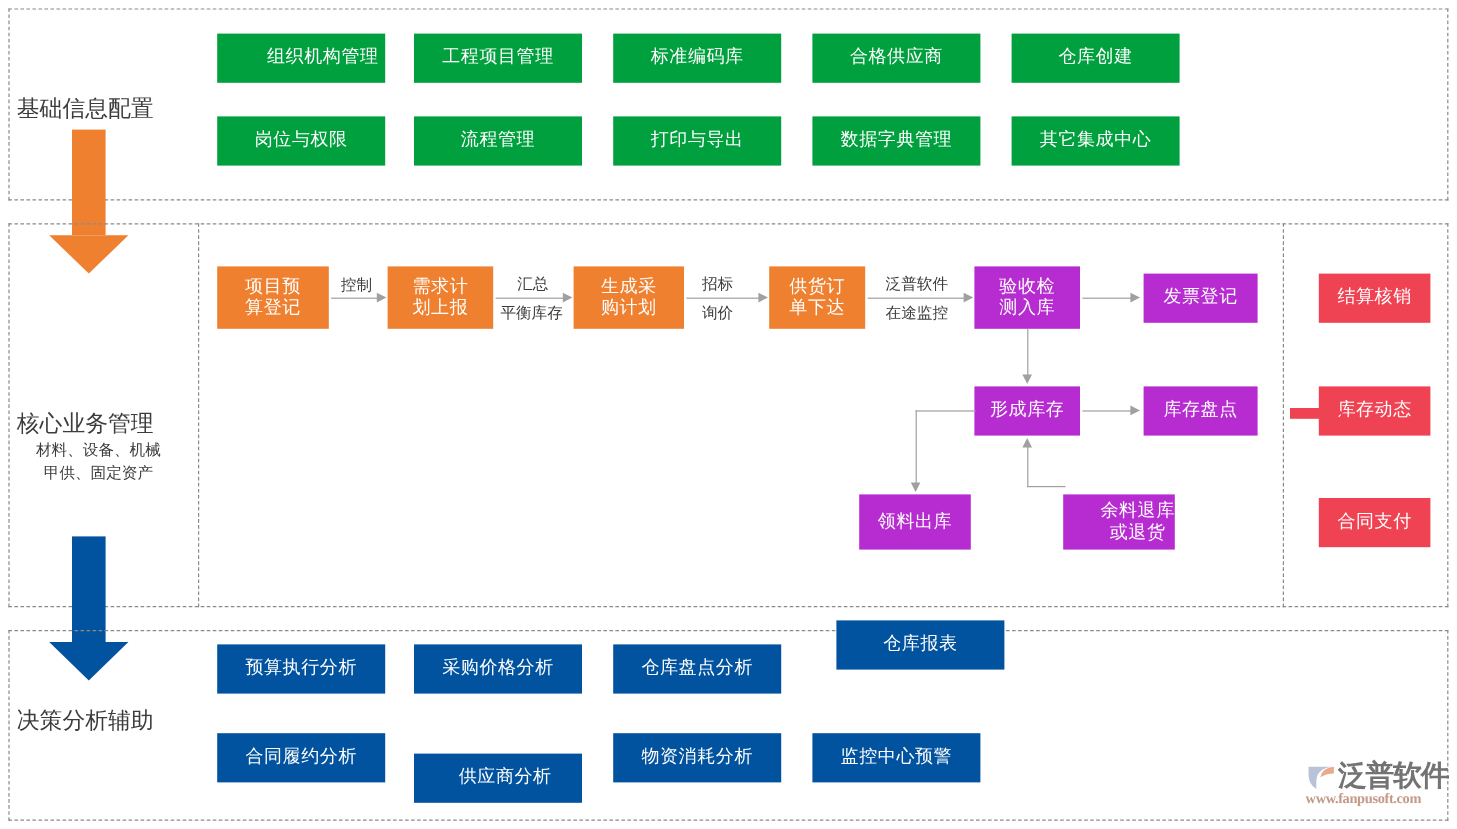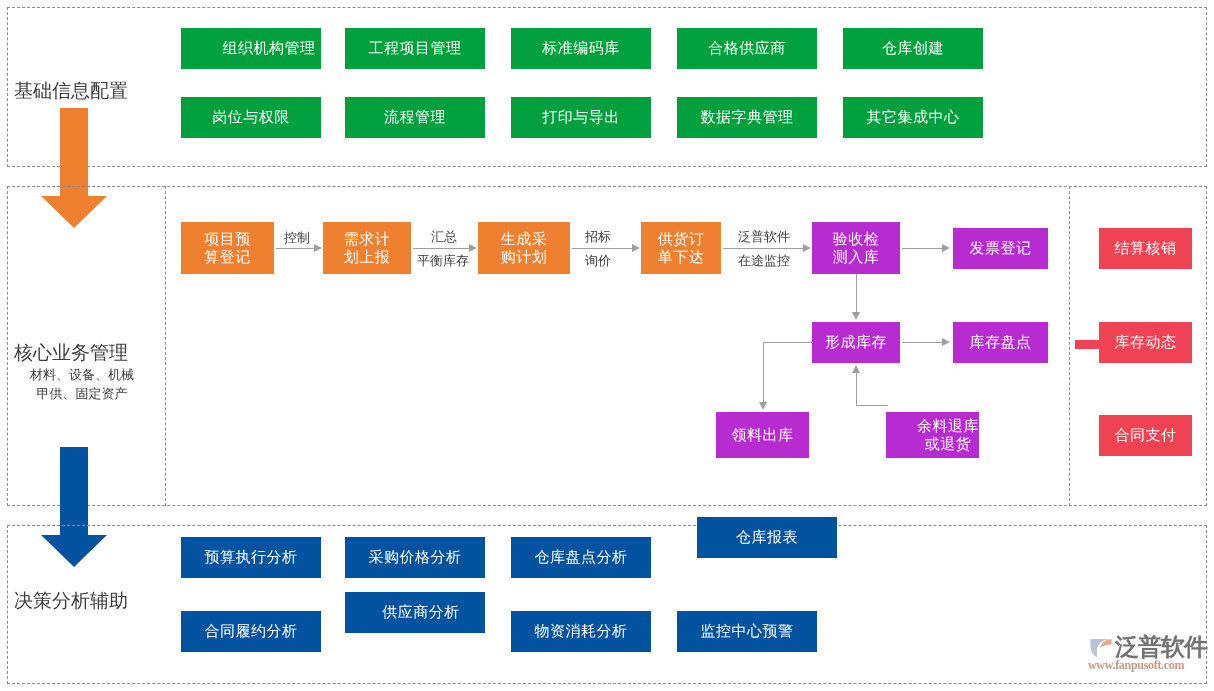--- a/index.html
+++ b/index.html
@@ -266,21 +266,21 @@
 
   <div class="panel" id="panel-bottom"></div>
   <div class="sect-title" id="title-bottom">决策分析辅助</div>
 
   <div class="node blue chip" style="left:181px; top:537px;">预算执行分析</div>
   <div class="node blue chip" style="left:345px; top:537px;">采购价格分析</div>
   <div class="node blue chip" style="left:511px; top:537px;">仓库盘点分析</div>
   <div class="node blue chip" style="left:677px; top:517px;margin-left:20px;">仓库报表</div>
 
   <div class="node blue chip" style="left:181px; top:611px;">合同履约分析</div>
-  <div class="node blue chip" style="left:345px; top:592px;padding-left:12px;">供应商分析</div>
+  <div class="node blue chip" style="left:345px; top:628px;padding-left:12px;">供应商分析</div>
   <div class="node blue chip" style="left:511px; top:611px;">物资消耗分析</div>
   <div class="node blue chip" style="left:677px; top:611px;">监控中心预警</div>
 
   <div id="watermark">
     <div class="wm-row">
       <svg class="wm-mark" viewBox="0 0 32 32">
         <path d="M3 6 L29 6 Q20 6 15 11 Q11 15 11 21 L11 29 Q3 24 3 14 Z" fill="#b9c2d8"></path>
         <path d="M29 6 Q17 7 15 17 Q21 13 29 13 Z" fill="#e8a98c"></path>
       </svg>
       <div class="wm-text">泛普软件</div>

